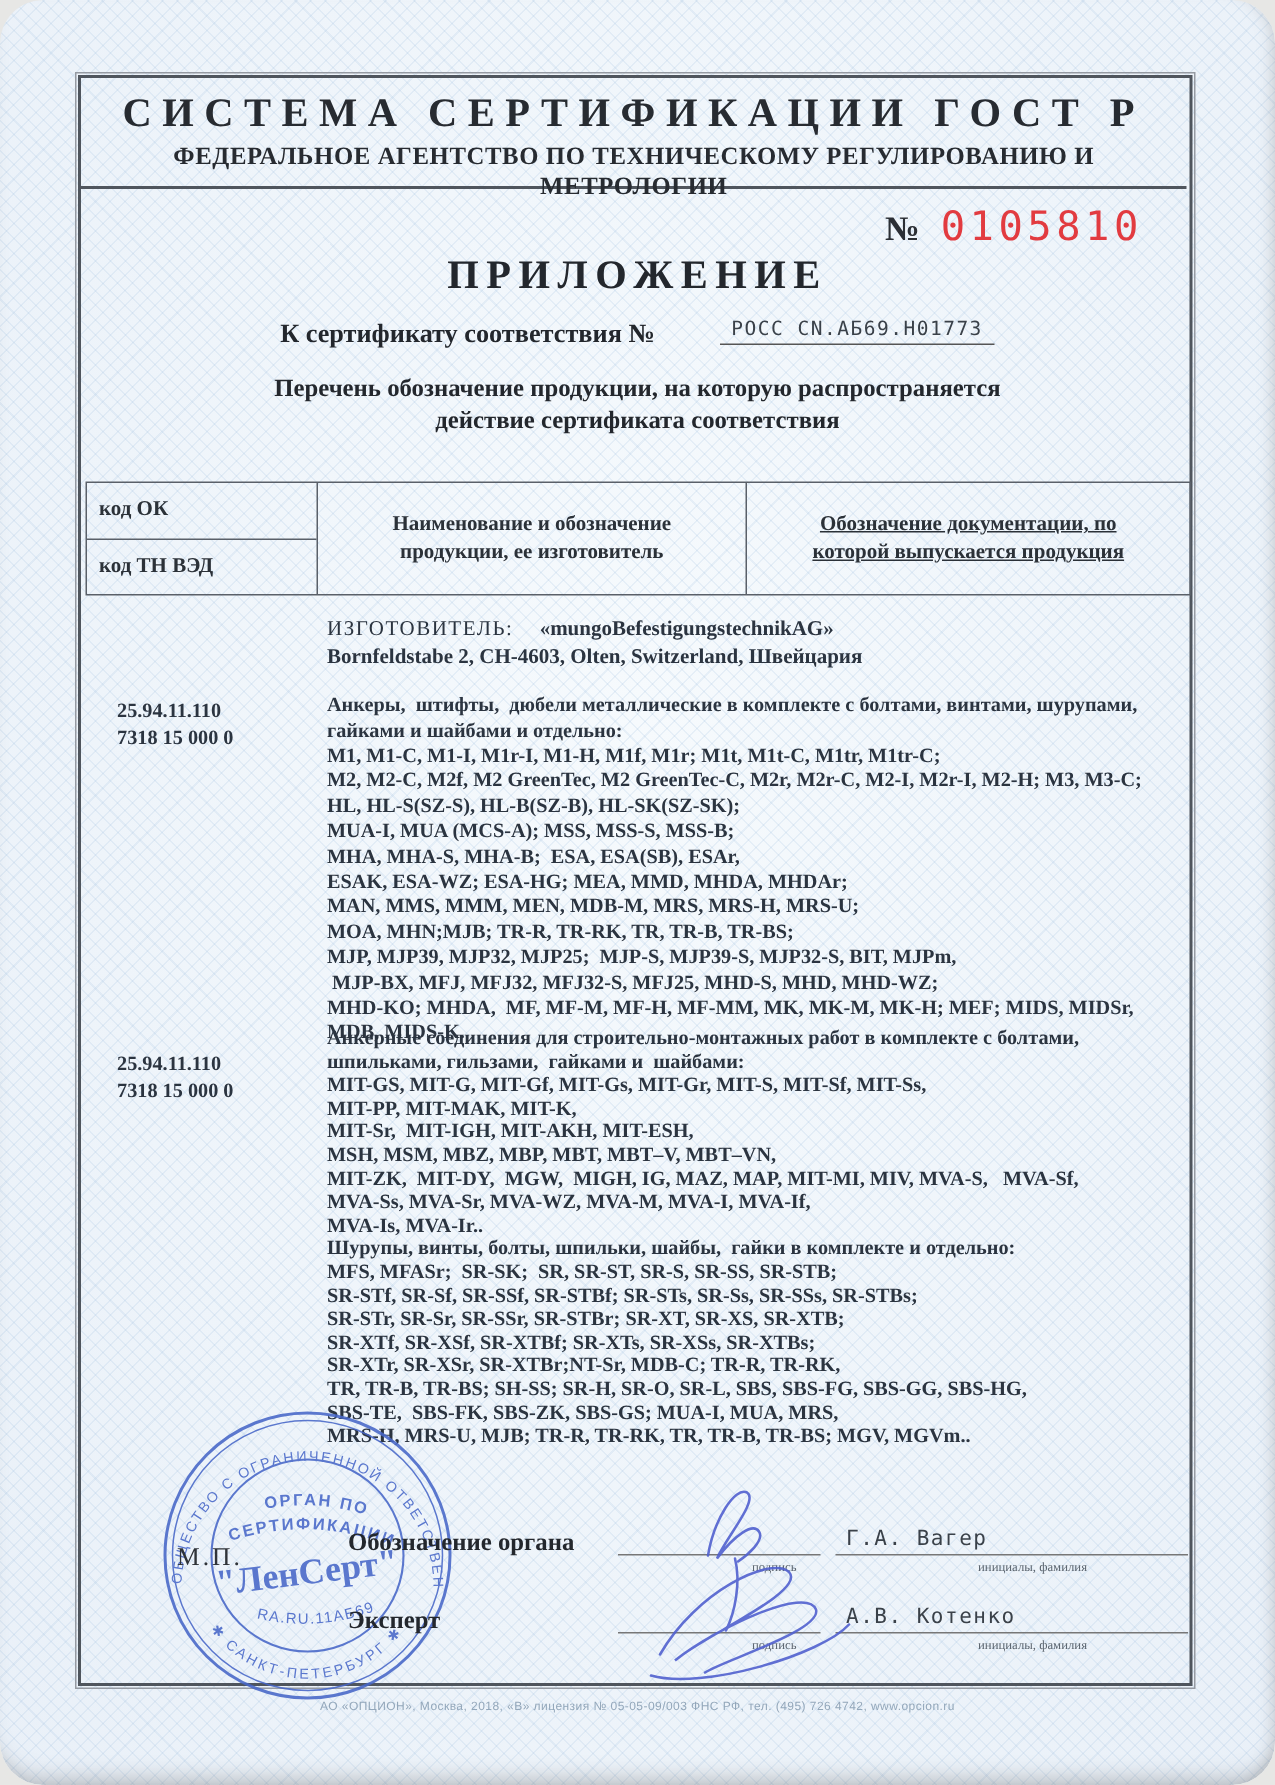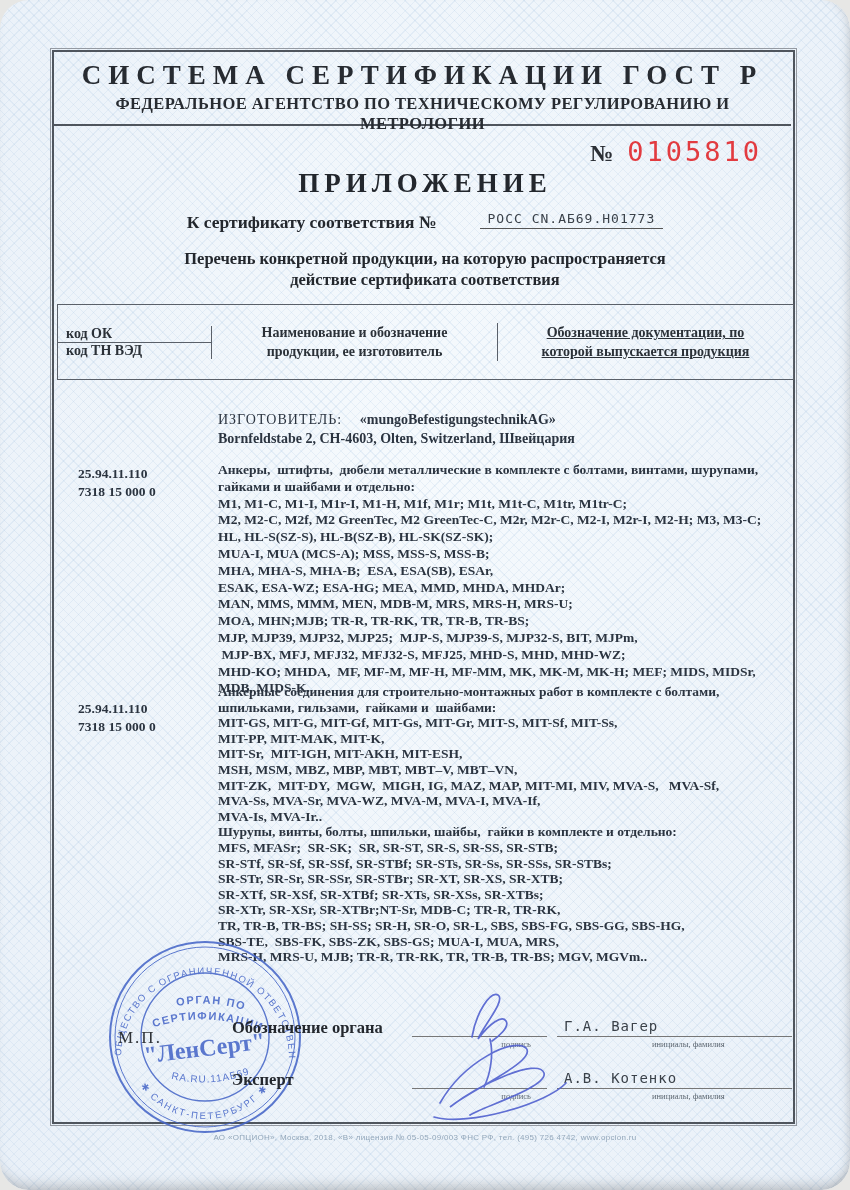--- a/index.html
+++ b/index.html
@@ -26,21 +26,21 @@
   .formno .noval{font-family:"DejaVu Sans Mono",monospace;font-size:27px;letter-spacing:3px;color:#e23b40;}
   
   .title{position:absolute;left:0;top:168px;width:850px;text-align:center;font-size:27px;font-weight:bold;letter-spacing:5px;color:#23272d;}
   
   .certline{position:absolute;left:0;top:212px;width:850px;text-align:center;color:#23272d;}
   .certline .lbl{font-size:17.5px;font-weight:bold;}
   .certline .val{display:inline-block;font-family:"DejaVu Sans Mono",monospace;font-size:13px;letter-spacing:1px;color:#3a4149;border-bottom:1px solid #555;padding:0 8px 2px 8px;transform:translateY(-5px);margin-left:39px;}
   
   .subtitle{position:absolute;left:0;top:248px;width:850px;text-align:center;font-size:16.5px;font-weight:bold;color:#23272d;line-height:21px;}
   
-  .thead{position:absolute;left:57px;top:304px;width:735px;height:74px;border:1px solid #5a6069;display:flex;align-items:center;}
+  .thead{position:absolute;left:57px;top:321px;width:735px;height:74px;border:1px solid #5a6069;display:flex;}
   .thead .c1{width:153px;border-right:1px solid #5a6069;display:flex;flex-direction:column;}
   .thead .c1 .half{flex:1;display:flex;align-items:center;padding-left:8px;font-size:14px;font-weight:bold;color:#2b3138;}
   .thead .c1 .half.top{border-bottom:1px solid #5a6069;}
   .thead .c2{width:286px;border-right:1px solid #5a6069;display:flex;align-items:center;justify-content:center;text-align:center;font-size:14px;font-weight:bold;color:#2b3138;padding:0 28px;box-sizing:border-box;line-height:19px;}
   .thead .c3{flex:1;display:flex;align-items:center;justify-content:center;text-align:center;font-size:14px;font-weight:bold;color:#2b3138;padding:0 24px;box-sizing:border-box;line-height:19px;text-decoration:underline;}
   
   .manu{position:absolute;left:218px;top:412px;color:#2b3440;}
   .manu .l1{font-size:14px;}
   .manu .l1 .mlabel{letter-spacing:1px;}
   .manu .l1 .mname{font-weight:bold;margin-left:14px;}
@@ -92,21 +92,21 @@
   </div>
 
   <div class="title">ПРИЛОЖЕНИЕ</div>
 
   <div class="certline">
     <span class="lbl">К сертификату соответствия №</span>
     <span class="val">РОСС CN.АБ69.Н01773</span>
   </div>
 
   <div class="subtitle">
-    <div>Перечень конкретной продукции,  на которую распространяется</div>
+    <div>Перечень обозначение продукции,  на которую распространяется</div>
     <div>действие сертификата соответствия</div>
   </div>
 
   <div class="thead">
     <div class="c1">
       <div class="half top">код ОК</div>
       <div class="half">код ТН ВЭД</div>
     </div>
     <div class="c2">Наименование и обозначение продукции, ее изготовитель</div>
     <div class="c3">Обозначение документации, по которой выпускается продукция</div>

